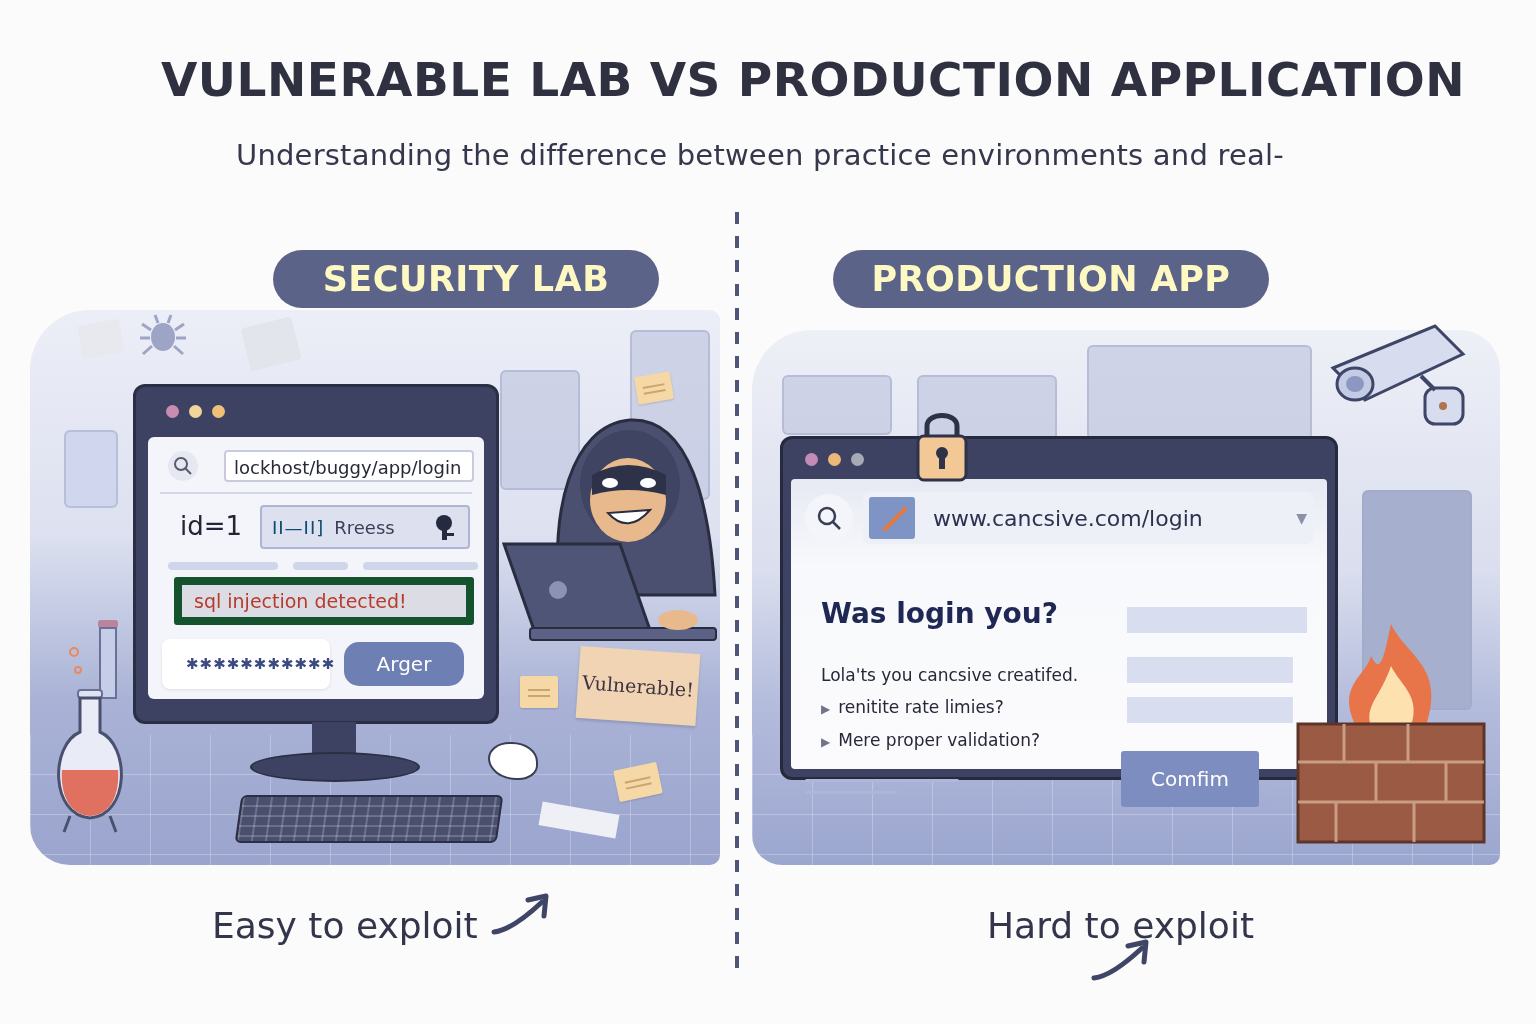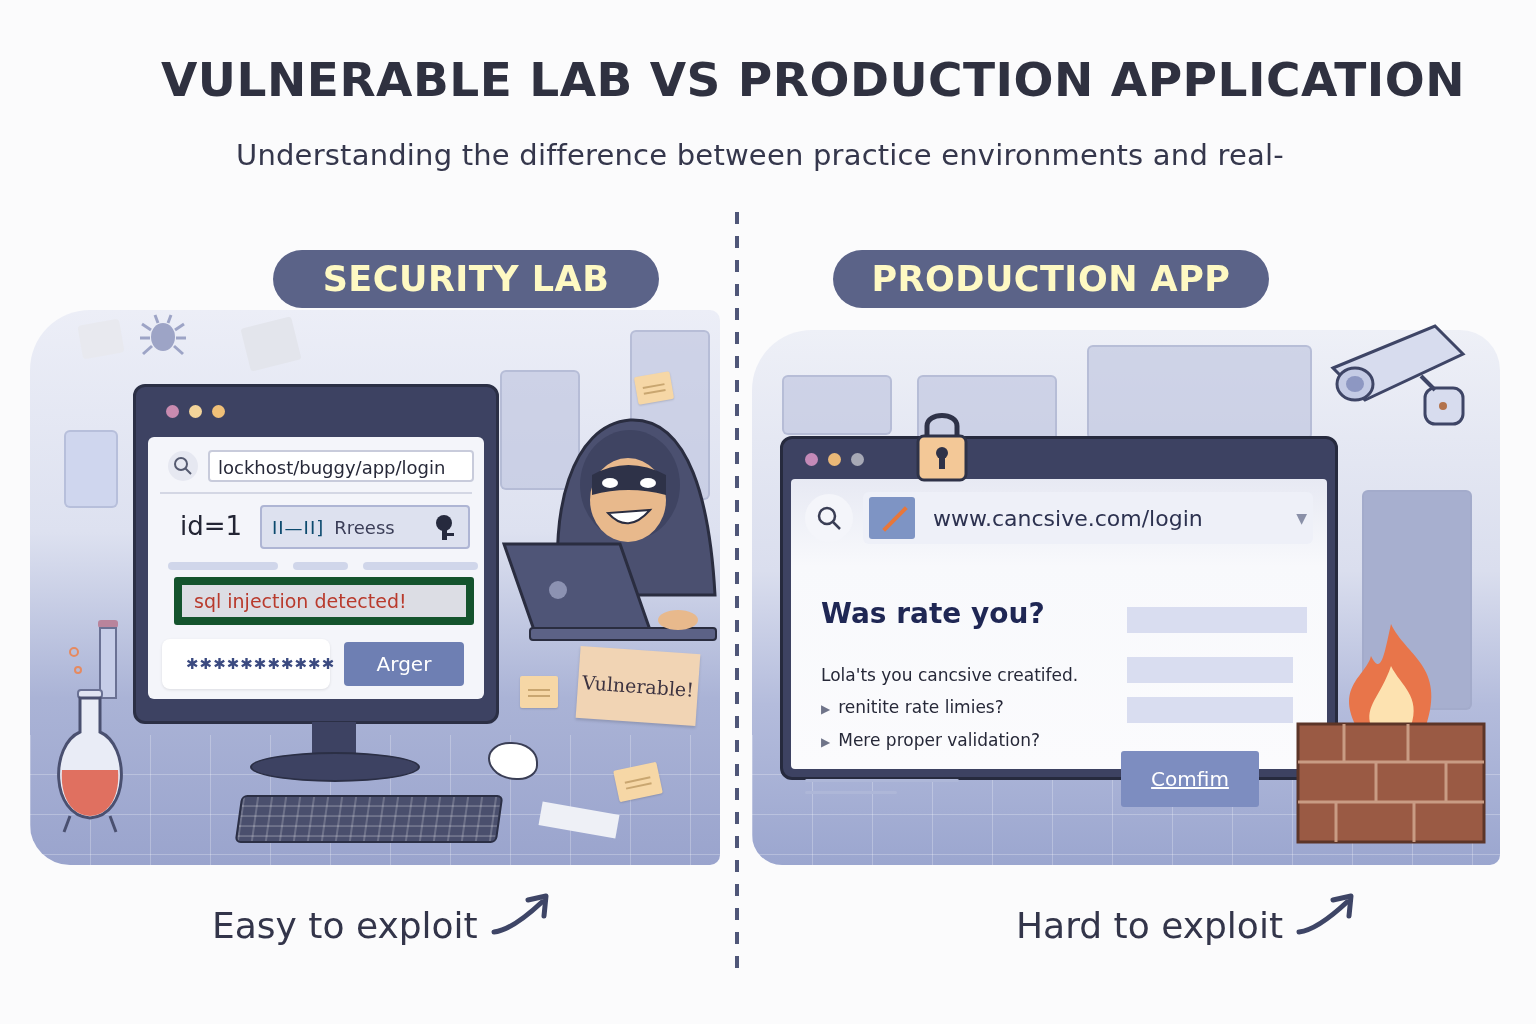--- a/index.html
+++ b/index.html
@@ -16,21 +16,21 @@
 
   .pill { position: absolute; height: 58px; border-radius: 29px; background: #5b6388; color: #fef9c3;
     font-family: "DejaVu Sans", sans-serif; font-weight: bold; font-size: 35px; display: flex;
     align-items: center; justify-content: center; letter-spacing: 0.5px; }
   .pill.lab { left: 273px; top: 250px; width: 386px; }
   .pill.prod { left: 833px; top: 250px; width: 436px; }
 
   .caption { position: absolute; top: 905px; font-family: "DejaVu Sans", sans-serif; font-size: 36px; color: #33354a;
     display: flex; align-items: center; gap: 12px; }
   .caption.lab { left: 212px; }
-  .caption.prod { left: 1016px; }
+  .caption.prod { left: 987px; flex-direction: column; }
   .caption svg { margin-top: -20px; }
 
   
   .scene { position: absolute; overflow: hidden; }
   .scene.lab { left: 30px; top: 310px; width: 690px; height: 555px; border-radius: 60px 10px 10px 40px;
     background: linear-gradient(180deg, #eceef7 0%, #dde1f0 40%, #aab3d6 70%, #9aa4cd 100%); }
   .scene.prod { left: 752px; top: 330px; width: 748px; height: 535px; border-radius: 60px 40px 10px 30px;
     background: linear-gradient(180deg, #eef0f7 0%, #dadeee 45%, #b4bcdc 70%, #9ba6cf 100%); }
 
   .floor-lines { position: absolute; left: 0; right: 0; bottom: 0; height: 130px;
@@ -40,36 +40,36 @@
     background-size: 60px 40px; }
 
   .bg-panel { position: absolute; background: rgba(190,197,222,0.65); border: 2px solid rgba(160,168,200,0.5); border-radius: 6px; }
 
   
   .monitor { position: absolute; left: 133px; top: 384px; width: 366px; height: 340px; background: #3d4262;
     border-radius: 12px; border: 3px solid #2b2f45; }
   .monitor .titlebar { height: 48px; display: flex; align-items: center; gap: 10px; padding-left: 30px; }
   .dot { width: 13px; height: 13px; border-radius: 50%; display: inline-block; }
   .monitor .screen { position: absolute; left: 12px; top: 50px; right: 12px; bottom: 22px; background: #f4f5fa; border-radius: 6px; }
-  .url-row { position: absolute; left: 20px; top: 12px; right: 10px; height: 34px; display: flex; align-items: center; gap: 10px; }
+  .url-row { position: absolute; left: 20px; top: 12px; right: 10px; height: 34px; display: flex; align-items: center; gap: 26px; }
   .search-circle { width: 30px; height: 30px; border-radius: 50%; background: #e6e8f1; display: flex; align-items: center; justify-content: center; }
   .url-box { flex: 1; height: 32px; background: #fff; border: 2px solid #c8cbdb; border-radius: 4px; font-size: 18px;
     color: #262838; padding: 5px 8px; font-family: "DejaVu Sans", sans-serif; }
   .sep { position: absolute; left: 12px; right: 12px; top: 55px; height: 2px; background: #d4d7e4; }
   .id-text { position: absolute; left: 32px; top: 74px; font-family: "DejaVu Sans", sans-serif; font-size: 26px; color: #232534; }
   .inject-field { position: absolute; left: 112px; top: 68px; width: 210px; height: 44px; background: #dde1ef;
     border: 2px solid #aeb5d4; border-radius: 4px; display: flex; align-items: center; padding: 0 10px; gap: 10px;
     font-family: "DejaVu Sans", sans-serif; font-size: 18px; color: #3b3e58; }
   .inject-field .red { color: #0c4a6e; font-weight: normal; letter-spacing: 1px; }
   .blurbar { position: absolute; height: 8px; background: #d0d6ea; border-radius: 4px; top: 125px; }
   .sqli-alert { position: absolute; left: 26px; top: 140px; width: 300px; height: 48px; background: #dcdde4; border: 8px solid #14532d;
     border-radius: 3px; color: #b93a2c; font-family: "DejaVu Sans", sans-serif; font-size: 19px; display: flex; align-items: center; padding-left: 12px; }
   .pw-field { position: absolute; left: 14px; top: 202px; width: 168px; height: 50px; background: #fff; border-radius: 8px;
     box-shadow: 0 1px 3px rgba(0,0,0,0.1); display: flex; align-items: center; padding-left: 24px; color: #3b4a80; font-size: 15px; letter-spacing: 1px; font-weight: bold; }
-  .arger-btn { position: absolute; left: 196px; top: 205px; width: 120px; height: 44px; background: #6e7fb3; border-radius: 4px;
+  .arger-btn { position: absolute; left: 196px; top: 205px; width: 120px; height: 44px; background: #6e7fb3; border-radius: 15px;
     color: #fff; font-family: "DejaVu Sans", sans-serif; font-size: 20px; display: flex; align-items: center; justify-content: center; }
 
   .stand { position: absolute; left: 312px; top: 722px; width: 44px; height: 40px; background: #3d4262; }
   .base { position: absolute; left: 250px; top: 752px; width: 170px; height: 30px; border-radius: 50%; background: #3d4262; border: 2px solid #2b2f45; }
   .keyboard { position: absolute; left: 238px; top: 795px; width: 262px; height: 48px; background: #4a4f6d; border: 2px solid #2b2f45;
     border-radius: 6px; transform: skewX(-8deg);
     background-image: linear-gradient(90deg, rgba(255,255,255,0.2) 2px, transparent 2px), linear-gradient(0deg, rgba(255,255,255,0.2) 2px, transparent 2px);
     background-size: 14px 10px; }
 
   .note { position: absolute; background: #f6d7a6; border-radius: 2px; box-shadow: 0 1px 2px rgba(0,0,0,0.15); }
@@ -88,21 +88,21 @@
   .purl-box { flex: 1; height: 52px; background: #eef0f8; border-radius: 6px; display: flex; align-items: center; gap: 18px; padding-left: 6px;
     font-family: "DejaVu Sans", sans-serif; font-size: 22px; color: #2d3250; }
   .purl-icon { width: 46px; height: 42px; background: #7e94c4; border-radius: 3px; position: relative; }
   .purl-icon::after { content: ""; position: absolute; left: 10px; top: 20px; width: 32px; height: 4px; background: #e8773a; transform: rotate(-45deg); }
   .dropdown-caret { color: #8a90a8; font-size: 14px; margin-right: 6px; }
   .was-you { position: absolute; left: 30px; top: 118px; font-family: "DejaVu Sans", sans-serif; font-size: 28px; color: #1f2754; font-weight: bold; }
   .p-line { position: absolute; left: 30px; font-family: "DejaVu Sans", sans-serif; font-size: 17px; color: #262838; }
   .p-line .tri { color: #6f7489; font-size: 12px; margin-right: 8px; }
   .pfield { position: absolute; background: #d9ddf0; }
   .confirm-btn { position: absolute; left: 330px; top: 272px; width: 138px; height: 56px; background: #7d8dc0; border-radius: 3px;
-    color: #fff; font-family: "DejaVu Sans", sans-serif; font-size: 20px; display: flex; align-items: center; justify-content: center; text-decoration: underline; }
+    color: #fff; font-family: "DejaVu Sans", sans-serif; font-size: 20px; display: flex; align-items: center; justify-content: center; }
   .pline-bar { position: absolute; height: 3px; background: #aeb7d8; border-radius: 2px; }
 
   .padlock { position: absolute; left: 915px; top: 408px; width: 54px; height: 76px; }
 
   .camera { position: absolute; left: 1325px; top: 318px; width: 150px; height: 120px; }
   .firewall { position: absolute; left: 1296px; top: 616px; width: 190px; height: 228px; }
 </style>
 </head>
 <body>
 
@@ -239,21 +239,21 @@
             <circle cx="12" cy="12" r="8" fill="none" stroke="#3a3e55" stroke-width="2.5"></circle>
             <path d="M18 18 L25 25" stroke="#3a3e55" stroke-width="2.5"></path>
           </svg>
       </span>
       <div class="purl-box">
         <span class="purl-icon"></span>
         <span>www.cancsive.com/login</span>
         <span style="margin-left:auto;" class="dropdown-caret">▼</span>
       </div>
     </div>
-    <div class="was-you">Was rate you?</div>
+    <div class="was-you">Was login you?</div>
     <div class="p-line" style="top:186px;">Lola'ts you cancsive creatifed.</div>
     <div class="p-line" style="top:218px;"><span class="tri">▶</span><span>renitite rate limies?</span></div>
     <div class="p-line" style="top:251px;"><span class="tri">▶</span><span>Mere proper validation?</span></div>
     <div class="pfield" style="left:336px;top:128px;width:180px;height:26px;"></div>
     <div class="pfield" style="left:336px;top:178px;width:166px;height:26px;"></div>
     <div class="pfield" style="left:336px;top:218px;width:166px;height:26px;"></div>
     <div class="pline-bar" style="left:14px;top:300px;width:154px;"></div>
     <div class="pline-bar" style="left:14px;top:312px;width:92px;"></div>
     <div class="confirm-btn">Comfim</div>
   </div>

